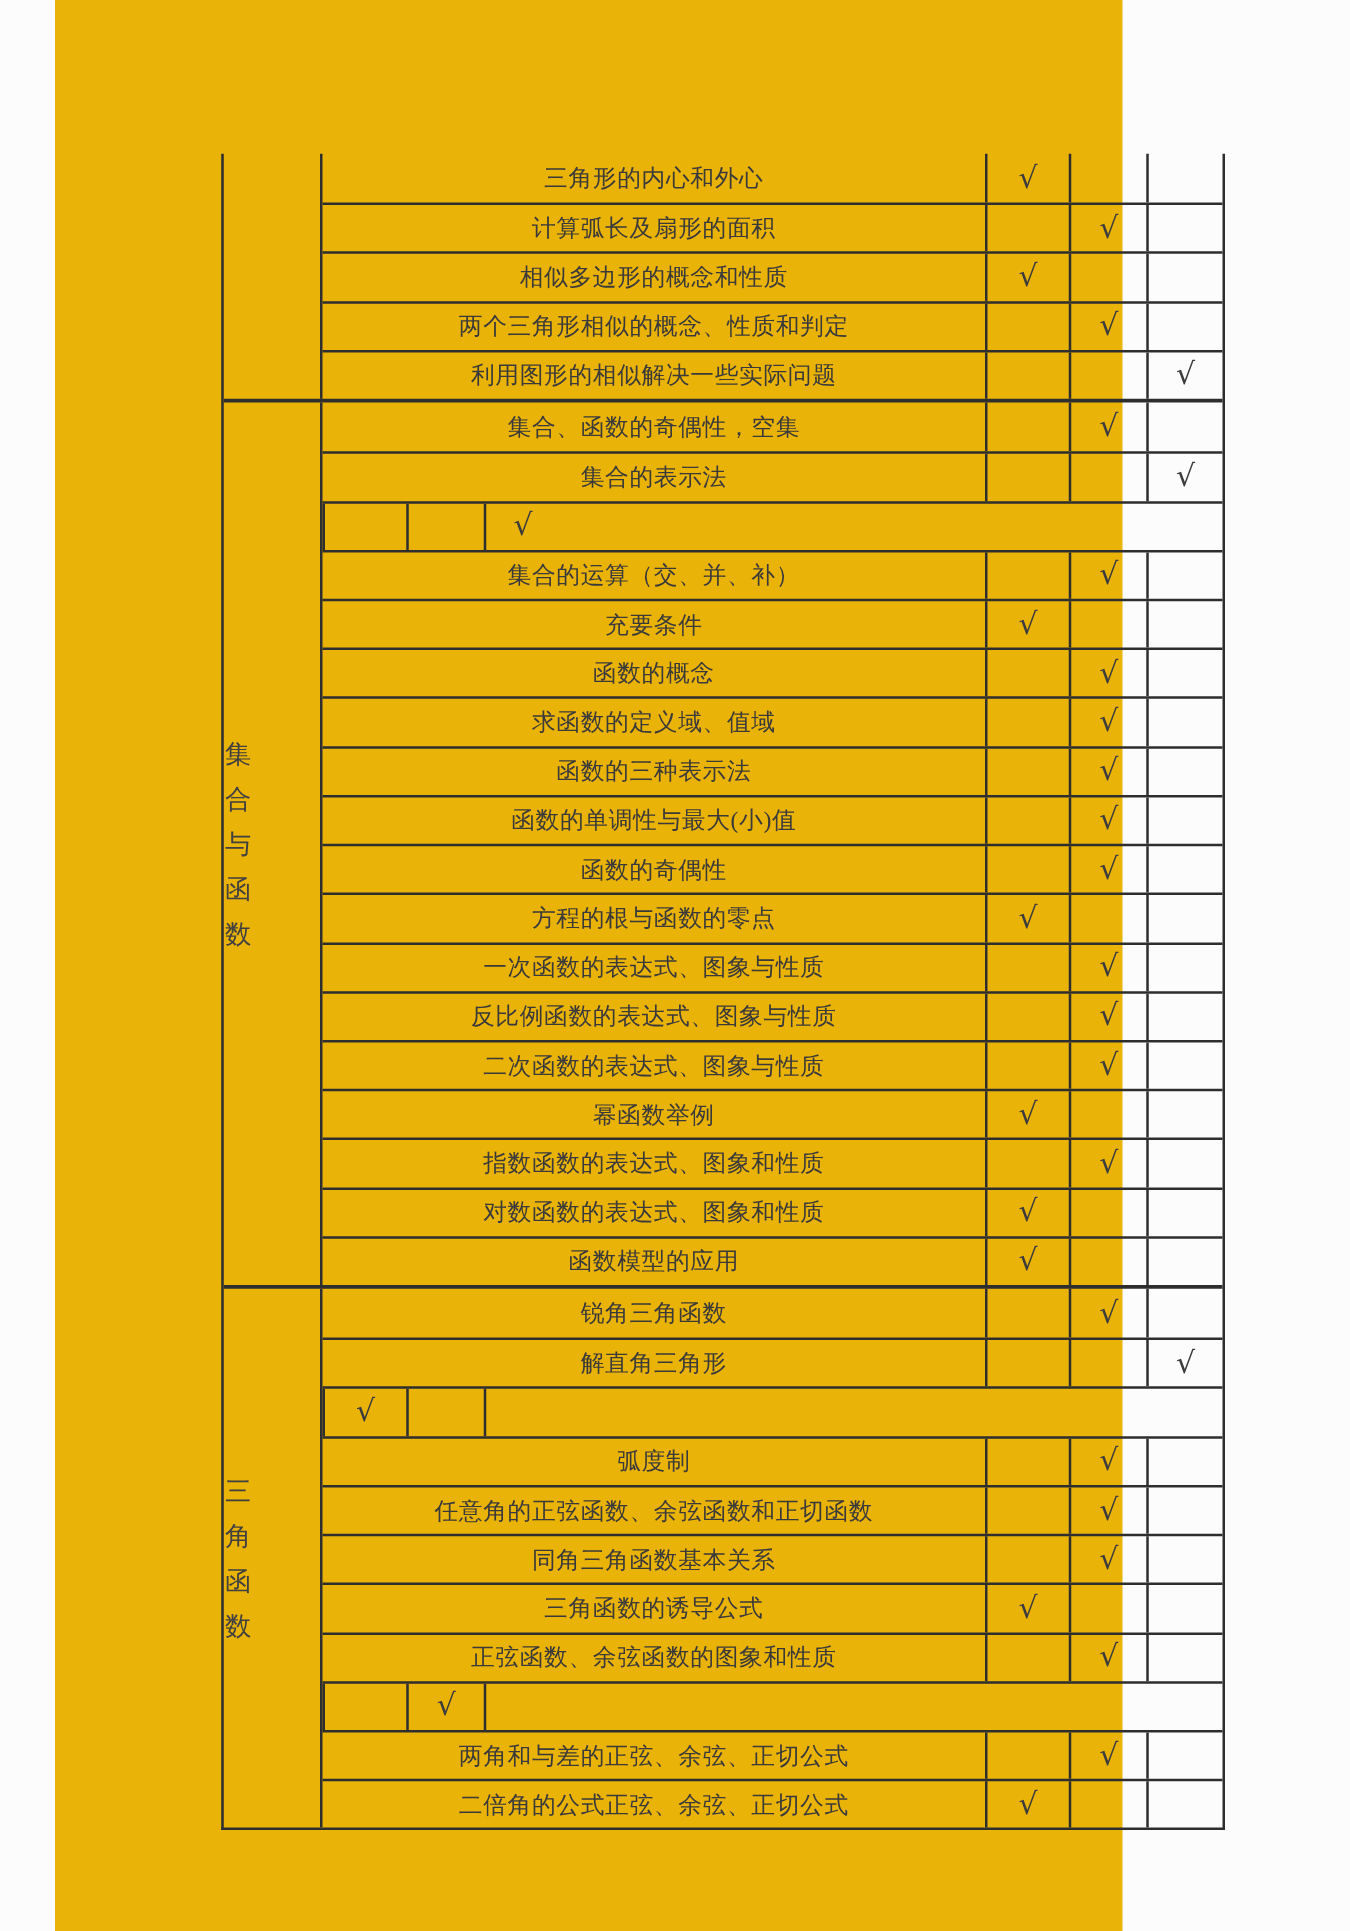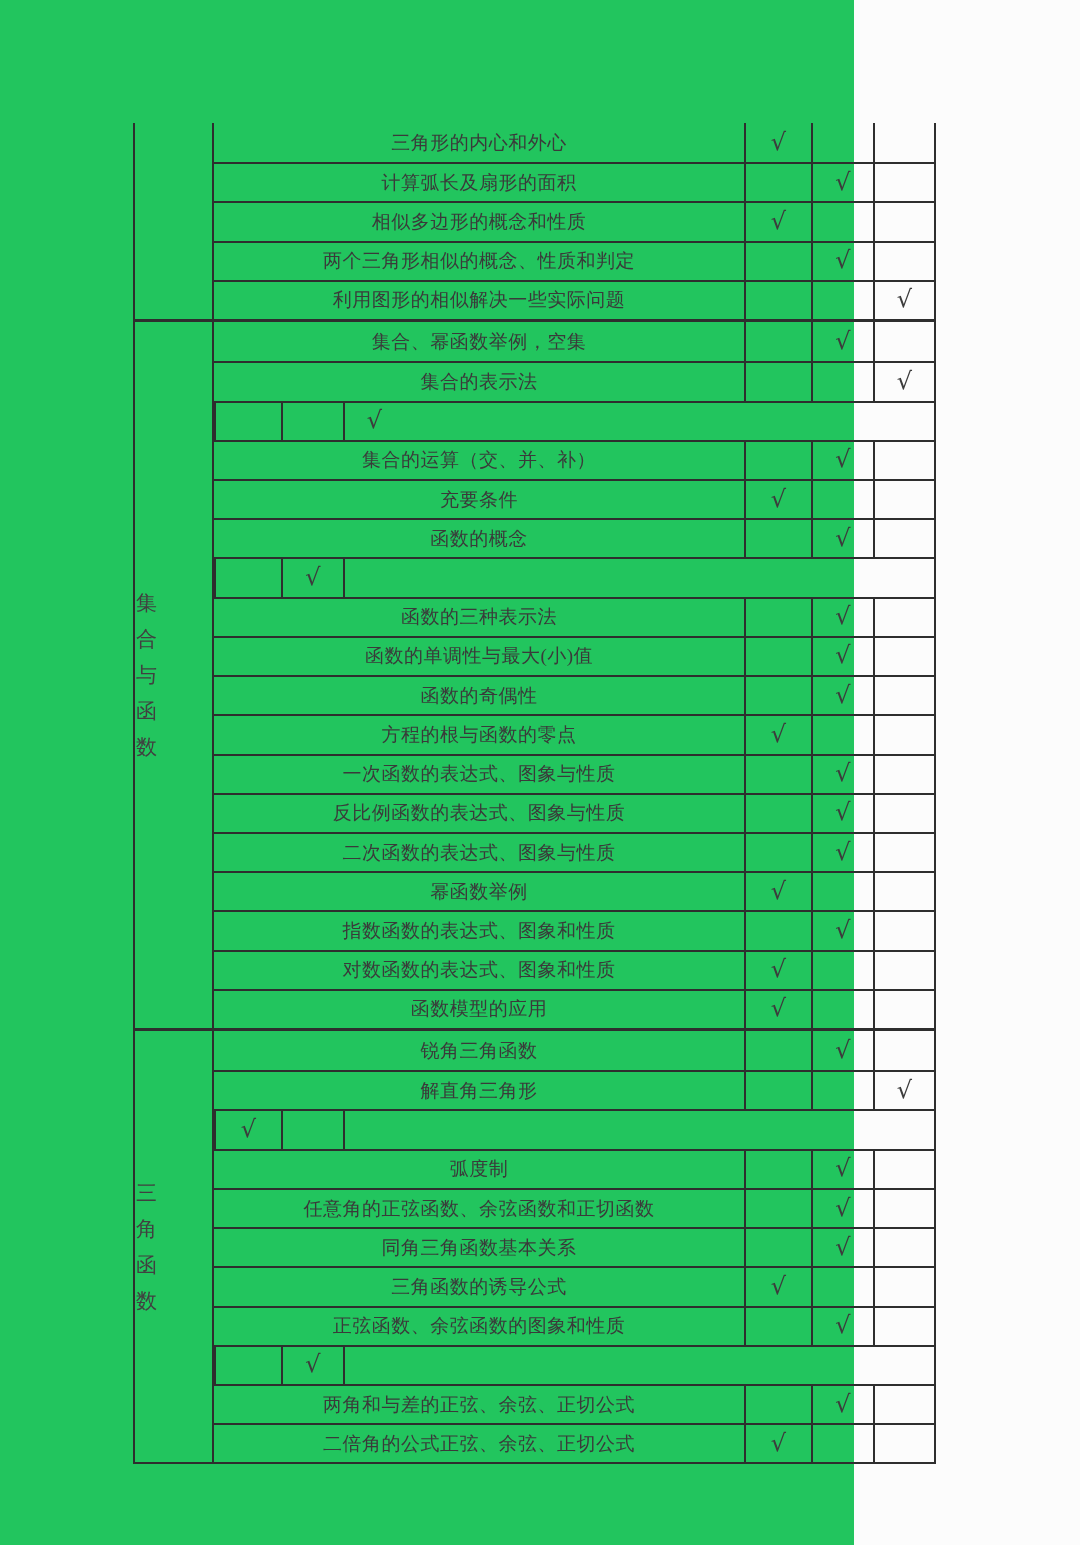--- a/index.html
+++ b/index.html
@@ -7,21 +7,22 @@
     width: 1080px;
     height: 1545px;
     background: #fcfcfc;
     font-family: "Liberation Serif", "DejaVu Serif", serif;
     overflow: hidden;
   }
   .page {
     position: relative;
     width: 854px;
     height: 1545px;
-    background: #22c55e;
+    background: #eab308;
+    margin-left: 44px;
   }
   .grid-table {
     position: absolute;
     left: 133px;
     top: 123px;
     width: 803px;
     border-left: 2px solid #2e2e2e;
     border-right: 2px solid #2e2e2e;
     border-bottom: 2px solid #2e2e2e;
     color: #3a3a3a;
@@ -153,21 +154,21 @@
           </div>
         </div>
       </div>
       <div class="section">
         <div class="cat-cell">
           <div class="cat-text">集合与函数</div>
         </div>
         <div class="rows">
           <div class="row">
             <div class="topic-cell">
-              <span class="topic-text">集合、幂函数举例，空集</span>
+              <span class="topic-text">集合、函数的奇偶性，空集</span>
             </div>
             <div class="check-cell c1"></div>
             <div class="check-cell c2">
               <span class="check-mark">√</span>
             </div>
             <div class="check-cell c3"></div>
           </div>
           <div class="row">
             <div class="topic-cell">
               <span class="topic-text">集合的表示法</span>
@@ -209,20 +210,23 @@
             <div class="topic-cell">
               <span class="topic-text">函数的概念</span>
             </div>
             <div class="check-cell c1"></div>
             <div class="check-cell c2">
               <span class="check-mark">√</span>
             </div>
             <div class="check-cell c3"></div>
           </div>
           <div class="row">
+            <div class="topic-cell">
+              <span class="topic-text">求函数的定义域、值域</span>
+            </div>
             <div class="check-cell c1"></div>
             <div class="check-cell c2">
               <span class="check-mark">√</span>
             </div>
             <div class="check-cell c3"></div>
           </div>
           <div class="row">
             <div class="topic-cell">
               <span class="topic-text">函数的三种表示法</span>
             </div>

